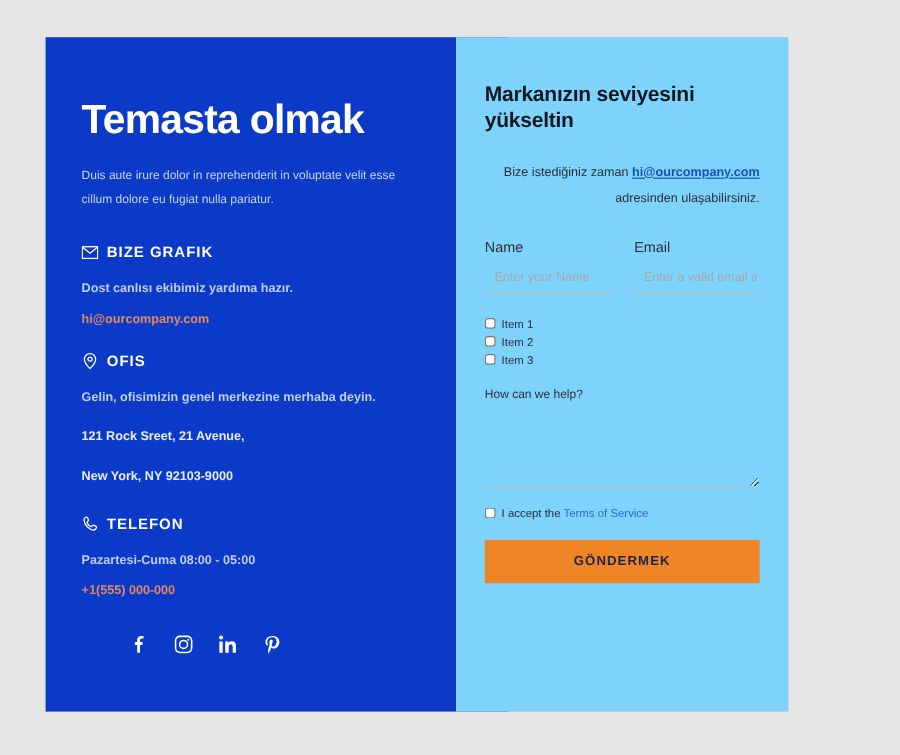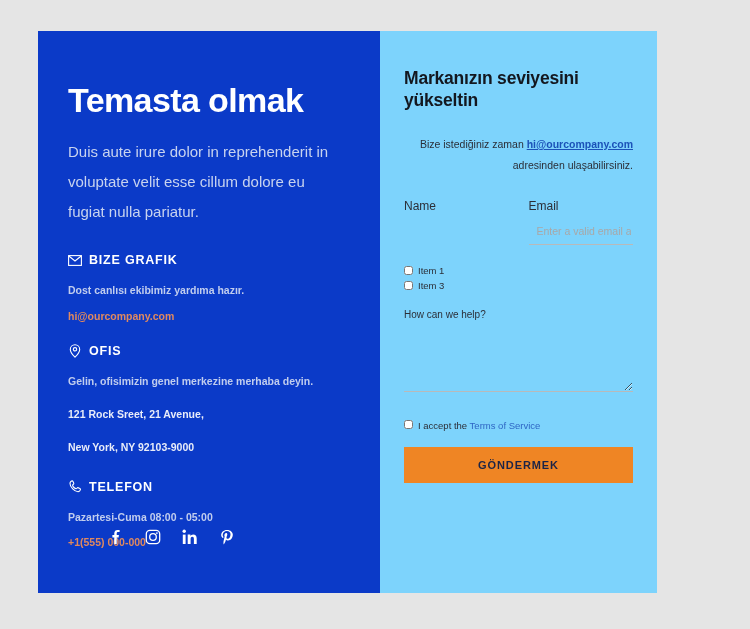--- a/index.html
+++ b/index.html
@@ -38,21 +38,21 @@
     font-size: 34px;
     line-height: 1.12;
     font-weight: bold;
     letter-spacing: -0.6px;
     padding-top: 10px;
   }
 
   .hero-desc {
     margin: 18px 0 0 0;
     color: #c8d3ef;
-    font-size: 15px;
+    font-size: 10px;
     line-height: 2.0;
     max-width: 262px;
   }
 
   .contact-block {
     margin-top: 22px;
   }
   .contact-block.first { margin-top: 26px; }
 
   .block-head {
@@ -179,21 +179,20 @@
     background: transparent;
     outline: none;
   }
   .field input::placeholder { color: #a8a8a8; }
 
   .check-list {
     margin-top: 20px;
   }
   .check-item {
     display: flex;
-    align-items: center;
     gap: 5px;
     margin-bottom: 4px;
   }
   .check-item:last-child { margin-bottom: 0; }
   .check-item input[type="checkbox"] {
     width: 9px;
     height: 9px;
     margin: 0;
     accent-color: #0b3ac8;
   }
@@ -221,21 +220,21 @@
     outline: none;
     font-family: "Liberation Sans", sans-serif;
     font-size: 10.5px;
     color: #2b2f38;
     padding: 4px 2px;
   }
 
   .terms-row {
     display: flex;
     gap: 5px;
-    margin-top: 28px;
+    margin-top: 16px;
   }
   .terms-row input[type="checkbox"] {
     width: 9px;
     height: 9px;
     margin: 0;
     accent-color: #0b3ac8;
   }
   .terms-row label {
     color: #2b2f38;
     font-size: 9.5px;
@@ -346,33 +345,38 @@
 
     <h2 class="form-title">Markanızın seviyesini yükseltin</h2>
 
     <p class="form-intro">
       <span>Bize istediğiniz zaman </span><a href="#">hi@ourcompany.com</a><span> adresinden ulaşabilirsiniz.</span>
     </p>
 
     <div class="field-row">
       <div class="field">
         <label class="field-label">Name</label>
+        <input type="text" placeholder="Enter your Name" value="" style="">
       </div>
       <div class="field">
         <label class="field-label">Email</label>
         <input type="text" placeholder="Enter a valid email address" value="" style="">
       </div>
     </div>
 
     <div class="check-list">
       <div class="check-item">
         <input type="checkbox" id="item1" style="">
         <label for="item1">Item 1</label>
       </div>
       <div class="check-item">
+        <input type="checkbox" id="item2" style="">
+        <label for="item2">Item 2</label>
+      </div>
+      <div class="check-item">
         <input type="checkbox" id="item3" style="">
         <label for="item3">Item 3</label>
       </div>
     </div>
 
     <div class="message-field">
       <label class="field-label">How can we help?</label>
       <textarea style=""></textarea>
     </div>
 

